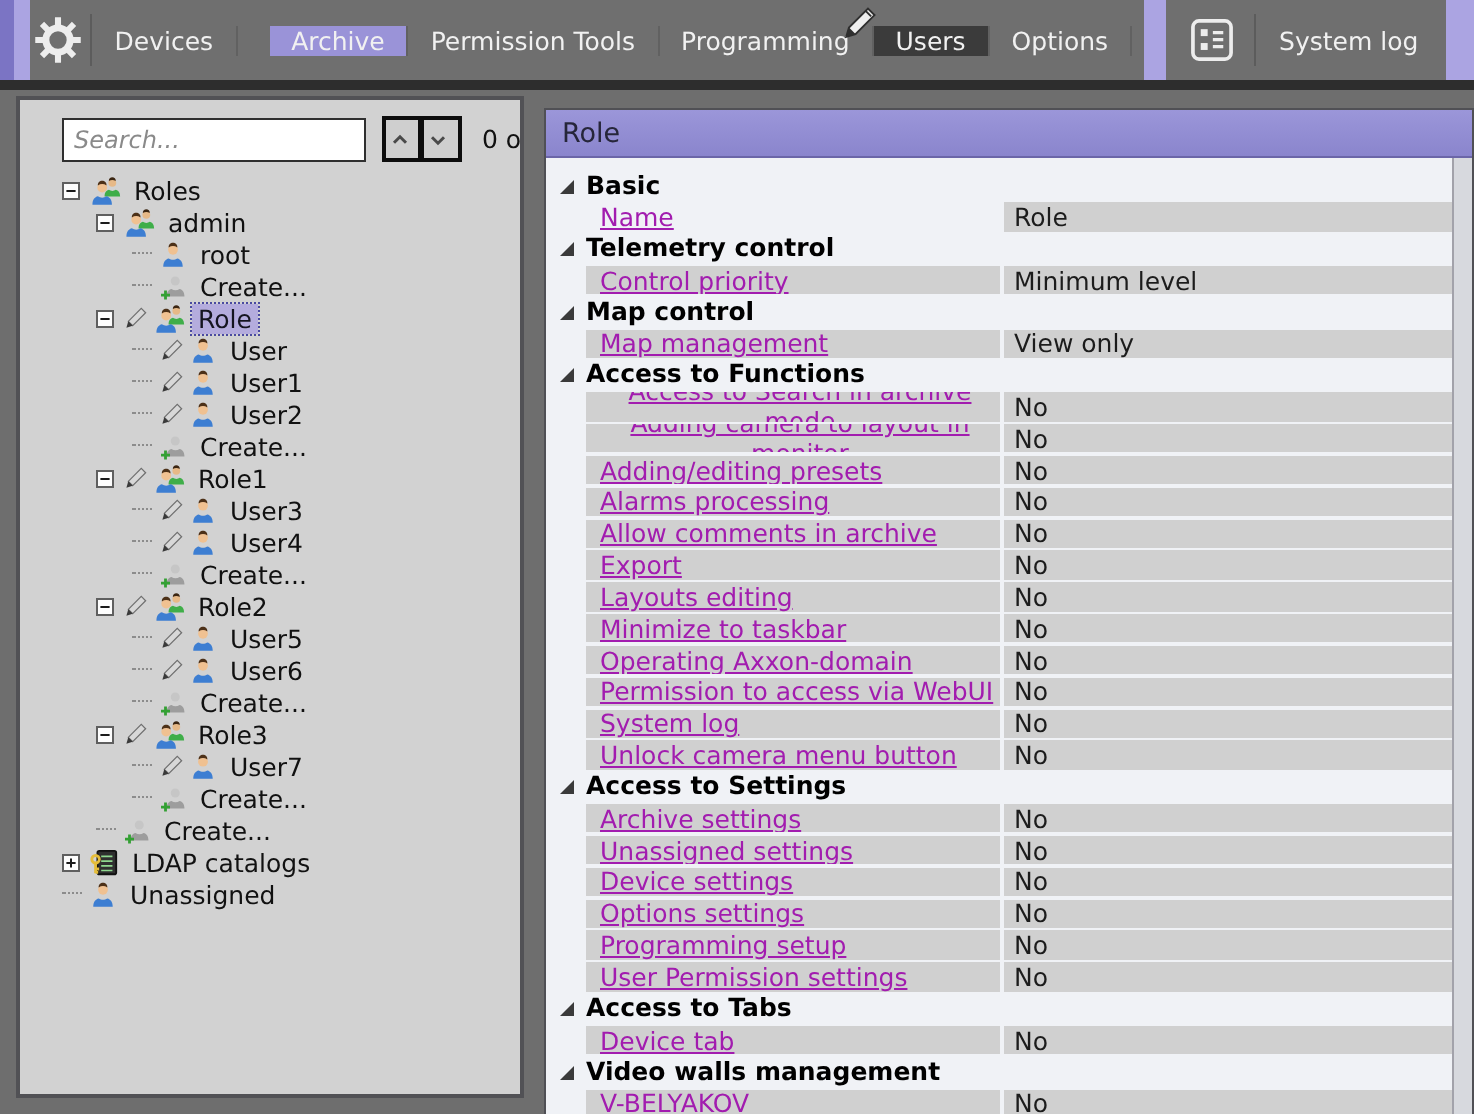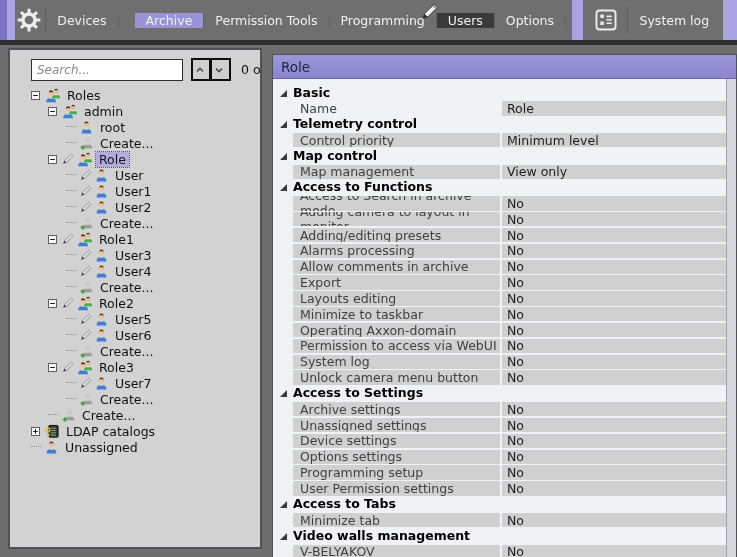--- a/index.html
+++ b/index.html
@@ -57,27 +57,27 @@
   .right-panel{position:absolute;left:272px;top:54px;width:465px;height:503px;
     box-sizing:border-box;background:#f0f2f6;border:1px solid #505055;border-bottom:none;
     overflow:hidden;}
   .panel-header{height:23px;background:linear-gradient(#9b96d9,#8a85cd);
     border-bottom:1px solid #6b66a8;display:flex;align-items:center;
     font-size:13.5px;color:#26263a;padding-left:8px;}
   .pg-scroll{position:absolute;top:24px;right:0;bottom:0;width:9px;
     background:#d7d9de;border-left:1px solid #a2a2aa;cursor:pointer;}
   .pgrid{padding:5px 10px 0 0;}
   .pg-row{height:15.83px;box-sizing:border-box;display:flex;align-items:stretch;
-    padding-top:1.5px;}
+    padding-top:1.5px;text-align:center;}
   .gutter{width:20px;flex:none;position:relative;}
   .tri{position:absolute;left:7px;top:4px;width:0;height:0;
     border-left:7px solid transparent;border-bottom:7px solid #3a3a3a;}
   .sec-label{font-weight:bold;font-size:12.5px;color:#000;line-height:14px;}
   .cell{background:#d0d0d0;display:flex;align-items:center;font-size:12.5px;overflow:hidden;}
-  .cell.lbl{width:200px;flex:none;margin-right:2px;padding-left:7px;color:#404040;}
+  .cell.lbl{width:200px;flex:none;margin-right:2px;padding-left:7px;color:#a21caf;text-decoration:underline;}
   .cell.lbl.light{background:transparent;}
   .cell.val{flex:1;padding-left:5px;color:#1c1c1c;}
   
   .cursor{position:absolute;left:421px;top:1px;pointer-events:none;}
 </style>
 </head>
 <body>
 
 <div class="topbar">
   <div class="strip dark"></div>
@@ -772,21 +772,21 @@
       </div>
       <div class="pg-row section">
         <span class="gutter">
           <span class="tri"></span>
         </span>
         <span class="sec-label">Access to Tabs</span>
       </div>
       <div class="pg-row item">
         <span class="gutter"></span>
         <div class="cell lbl">
-          <span>Minimize tab</span>
+          <span>Device tab</span>
         </div>
         <div class="cell val">
           <span>No</span>
         </div>
       </div>
       <div class="pg-row section">
         <span class="gutter">
           <span class="tri"></span>
         </span>
         <span class="sec-label">Video walls management</span>

